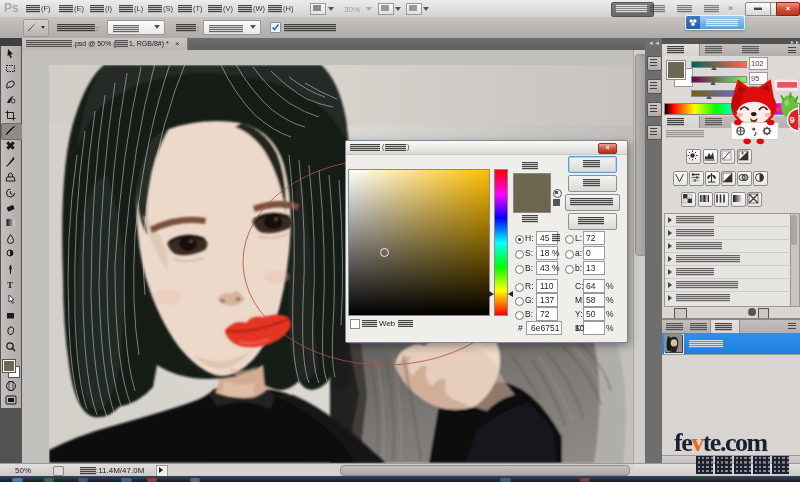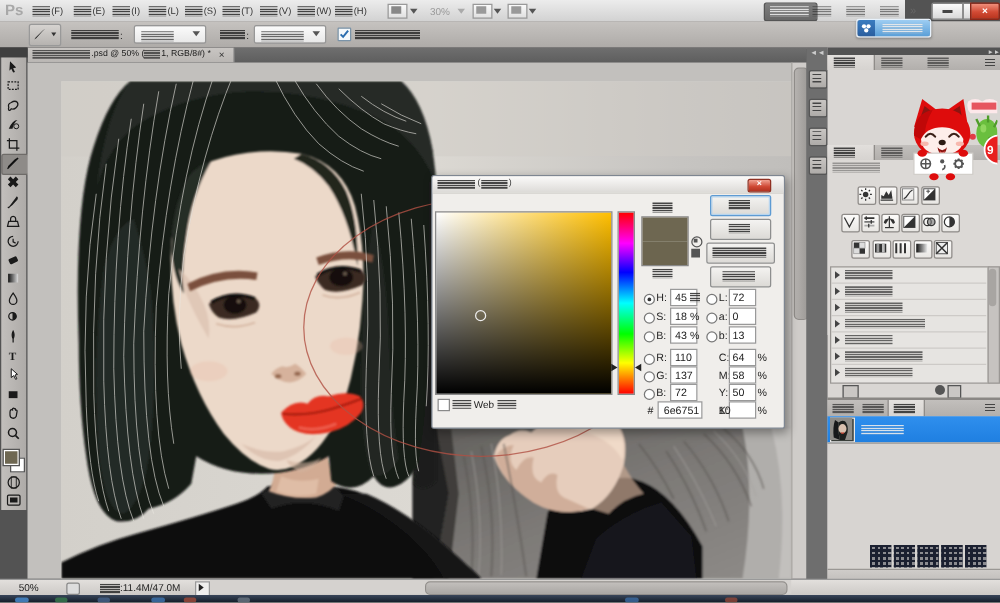--- a/index.html
+++ b/index.html
@@ -3,21 +3,21 @@
 html,body{margin:0;padding:0}
 body{width:800px;height:482px;overflow:hidden;position:relative;background:#535353;
  font-family:"Liberation Sans",sans-serif;-webkit-font-smoothing:antialiased}
 .abs{position:absolute}
 .zh{display:inline-block;vertical-align:middle}
 
 .g{background:repeating-linear-gradient(to bottom,rgba(40,40,40,.85) 0 1px,rgba(90,90,90,.25) 1px 2px)}
 .gw{background:repeating-linear-gradient(to bottom,rgba(235,235,235,.9) 0 1px,rgba(200,200,200,.2) 1px 2px)}
 </style></head><body>
 
-<div class="abs" style="left:0;top:0;width:724px;height:17px;background:linear-gradient(#ececec,#d2d2d2);border-bottom:1px solid #9a9a9a">
+<div class="abs" style="left:0;top:0;width:800px;height:17px;background:linear-gradient(#ececec,#d2d2d2);border-bottom:1px solid #9a9a9a">
   <span class="abs" style="left:4px;top:1px;font-size:12px;color:#a8a8a8;font-weight:bold">Ps</span>
   <span class="zh g abs" style="left:26px;top:5px;width:14px;height:8px"></span>
     <span class="abs" style="left:41px;top:4px;font-size:7.5px;color:#333">(F)</span>
   <span class="zh g abs" style="left:59px;top:5px;width:14px;height:8px"></span>
     <span class="abs" style="left:74px;top:4px;font-size:7.5px;color:#333">(E)</span>
   <span class="zh g abs" style="left:90px;top:5px;width:14px;height:8px"></span>
     <span class="abs" style="left:105px;top:4px;font-size:7.5px;color:#333">(I)</span>
   <span class="zh g abs" style="left:119px;top:5px;width:14px;height:8px"></span>
     <span class="abs" style="left:134px;top:4px;font-size:7.5px;color:#333">(L)</span>
   <span class="zh g abs" style="left:148px;top:5px;width:14px;height:8px"></span>
@@ -330,20 +330,38 @@
  <span class="abs" style="left:128px;top:1px;color:#ccc;font-size:5px">►►</span>
 
  <div class="abs" style="left:0;top:6px;width:138px;height:12px;background:linear-gradient(#c2bfbc,#b2afac)">
   <span class="abs" style="left:0;top:0;width:37px;height:12px;background:linear-gradient(#e2dfdc,#d6d3d0);border-right:1px solid #8f8c89"></span>
   <span class="zh g abs" style="left:5px;top:2px;width:17px;height:8px"></span>
   <span class="zh g abs" style="left:43px;top:2px;width:17px;height:8px;opacity:.75"></span>
   <span class="zh g abs" style="left:80px;top:2px;width:17px;height:8px;opacity:.75"></span>
   <span class="abs" style="left:126px;top:3px;width:8px;height:6px;background:repeating-linear-gradient(0deg,#444 0 1px,transparent 1px 2.5px)"></span>
  </div>
 
+ <div class="abs" style="left:0;top:18px;width:138px;height:60px;background:#dcd9d6">
+  <span class="abs" style="left:4px;top:4px;width:18px;height:18px;background:#6e6751;border:1px solid #888;box-shadow:0 0 0 1px #fff inset;z-index:3"></span>
+  <span class="abs" style="left:12px;top:12px;width:17px;height:17px;background:#fff;border:1px solid #999"></span>
+
+  <span class="abs" style="left:29px;top:5px;width:54px;height:5px;border:1px solid #888;background:linear-gradient(90deg,rgb(0,103,81),rgb(255,103,81))"></span>
+  <span class="abs" style="left:49px;top:10px;border-left:3px solid transparent;border-right:3px solid transparent;border-bottom:4px solid #555"></span>
+  <span class="abs" style="left:87px;top:1px;width:17px;height:11px;background:#fbfaf9;border:1px solid #999"></span>
+  <span class="abs" style="left:89px;top:3px;font-size:7.5px;color:#444">102</span>
+  <span class="abs" style="left:29px;top:20px;width:54px;height:5px;border:1px solid #888;background:linear-gradient(90deg,rgb(110,0,81),rgb(110,255,81))"></span>
+  <span class="abs" style="left:48px;top:25px;border-left:3px solid transparent;border-right:3px solid transparent;border-bottom:4px solid #555"></span>
+  <span class="abs" style="left:87px;top:16px;width:17px;height:11px;background:#fbfaf9;border:1px solid #999"></span>
+  <span class="abs" style="left:89px;top:18px;font-size:7.5px;color:#444">95</span>
+  <span class="abs" style="left:29px;top:34px;width:54px;height:5px;border:1px solid #888;background:linear-gradient(90deg,rgb(110,103,0),rgb(110,103,255))"></span>
+  <span class="abs" style="left:44px;top:39px;border-left:3px solid transparent;border-right:3px solid transparent;border-bottom:4px solid #555"></span>
+  <span class="abs" style="left:87px;top:30px;width:17px;height:11px;background:#fbfaf9;border:1px solid #999"></span>
+
+  <span class="abs" style="left:2px;top:47px;width:134px;height:10px;border:1px solid #888;background:linear-gradient(90deg,#000 0%,#f00 6%,#ff0 22%,#0f0 38%,#0ff 54%,#00f 70%,#f0f 86%,#f00 97%,#fff 100%)"></span>
+ </div>
 
  <div class="abs" style="left:0;top:78px;width:138px;height:12px;background:linear-gradient(#c2bfbc,#b2afac)">
   <span class="abs" style="left:0;top:0;width:37px;height:12px;background:linear-gradient(#e2dfdc,#d6d3d0);border-right:1px solid #8f8c89"></span>
   <span class="zh g abs" style="left:5px;top:2px;width:17px;height:8px"></span>
   <span class="zh g abs" style="left:43px;top:2px;width:17px;height:8px;opacity:.75"></span>
   <span class="abs" style="left:126px;top:3px;width:8px;height:6px;background:repeating-linear-gradient(0deg,#444 0 1px,transparent 1px 2.5px)"></span>
  </div>
  <div class="abs" style="left:0;top:90px;width:138px;height:140px;background:#dcd9d6"></div>
  <span class="zh g abs" style="left:4px;top:92px;width:38px;height:8px;opacity:.45"></span>
  <div id="adjicons">
@@ -669,20 +687,21 @@
  <circle cx="52" cy="55" r="3" fill="none" stroke="#555" stroke-width="1.6"></circle>
     <g stroke="#555" stroke-width="1.6">
       <path d="M52 50.5 v2 M52 57.5 v2 M47.5 55 h2 M56.5 55 h-2 M48.8 51.8 l1.4 1.4 M55.2 51.8 l-1.4 1.4 M48.8 58.2 l1.4-1.4 M55.2 58.2 l-1.4-1.4"></path>
     </g>
 
  <ellipse cx="31" cy="66" rx="4" ry="3" fill="#de0c0c"></ellipse>
  <ellipse cx="45" cy="66" rx="4" ry="3" fill="#de0c0c"></ellipse>
 </svg>
 
 <div class="abs" style="left:674px;top:433px;width:126px;height:43px">
+ <div style="font-family:'Liberation Serif',serif;font-weight:bold;font-size:26px;color:#1b2030;letter-spacing:-1.5px;line-height:20px">fe<span style="color:#e86a10">v</span>te.com</div>
  <div style="margin-top:3px;margin-left:22px;height:18px;display:flex;gap:2px">
       <span style="width:17px;height:18px;background:repeating-linear-gradient(0deg,#1b2030 0 2px,rgba(27,32,48,.25) 2px 4.2px),repeating-linear-gradient(90deg,#1b2030 0 2px,rgba(27,32,48,.2) 2px 4.2px)"></span>
       <span style="width:17px;height:18px;background:repeating-linear-gradient(0deg,#1b2030 0 2px,rgba(27,32,48,.25) 2px 4.2px),repeating-linear-gradient(90deg,#1b2030 0 2px,rgba(27,32,48,.2) 2px 4.2px)"></span>
       <span style="width:17px;height:18px;background:repeating-linear-gradient(0deg,#1b2030 0 2px,rgba(27,32,48,.25) 2px 4.2px),repeating-linear-gradient(90deg,#1b2030 0 2px,rgba(27,32,48,.2) 2px 4.2px)"></span>
       <span style="width:17px;height:18px;background:repeating-linear-gradient(0deg,#1b2030 0 2px,rgba(27,32,48,.25) 2px 4.2px),repeating-linear-gradient(90deg,#1b2030 0 2px,rgba(27,32,48,.2) 2px 4.2px)"></span>
       <span style="width:17px;height:18px;background:repeating-linear-gradient(0deg,#1b2030 0 2px,rgba(27,32,48,.25) 2px 4.2px),repeating-linear-gradient(90deg,#1b2030 0 2px,rgba(27,32,48,.2) 2px 4.2px)"></span>
     </div>
 </div>
 
 <div class="abs" style="left:0;top:476px;width:800px;height:6px;background:linear-gradient(#39465a,#131c28)">

